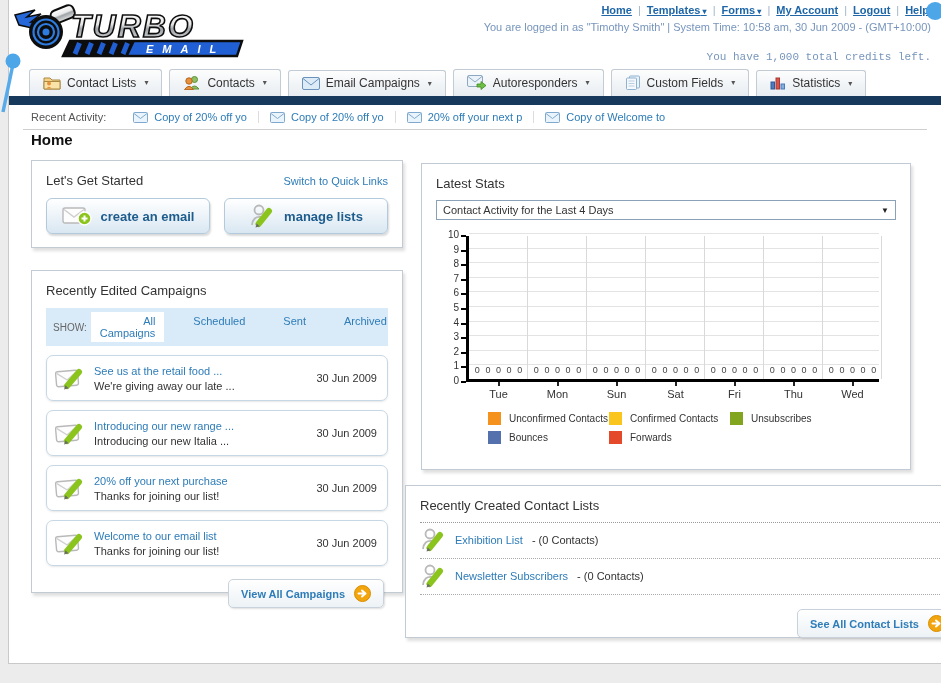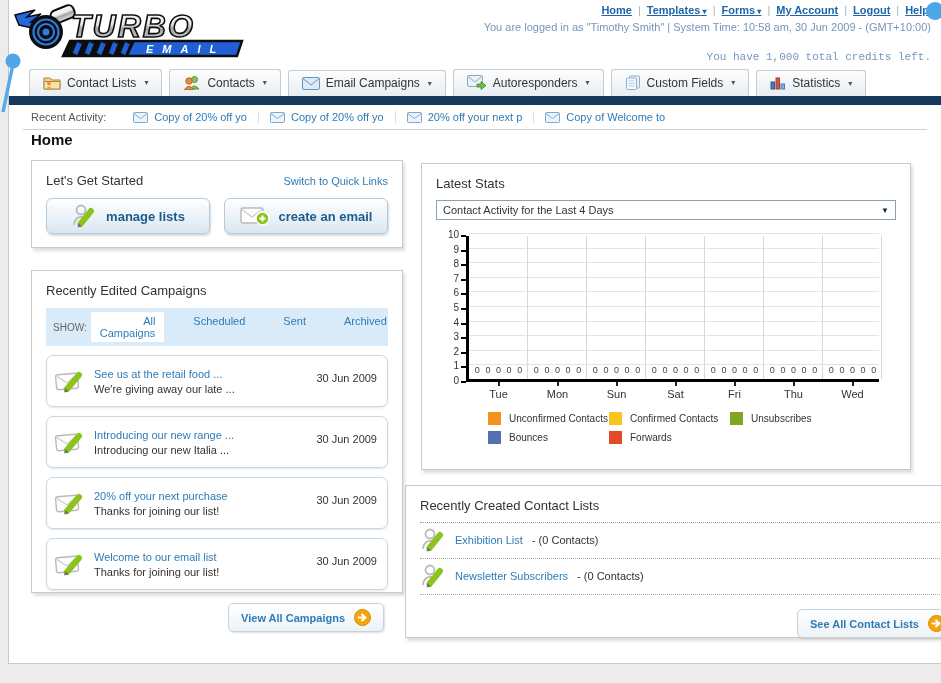--- a/index.html
+++ b/index.html
@@ -59,21 +59,21 @@
     box-shadow:1px 2px 2px rgba(0,0,0,0.15); font-size:13px; font-weight:bold; color:#1d5c8c; cursor:pointer;
     font-family:"Liberation Sans", sans-serif; }
   
   #campaigns-panel { left:22px; top:270px; width:372px; height:323px; }
   .show-bar { margin-top:10px; background:#d9eaf8; padding:4px 5px; display:flex; align-items:center; font-size:11px; }
   .show-label { color:#666; font-size:10px; margin:0 4px 0 2px; }
   .filter { color:#2e7cb8; padding:3px 9px; cursor:pointer; }
   .filter.active { background:#fff; }
   .campaign-card { margin-top:9px; border:1px solid #c6d7e5; border-radius:7px;
     box-shadow:0 1px 2px rgba(0,0,0,0.1); padding:5px 10px 5px 8px;
-    display:flex; gap:9px; align-items:center; position:relative; height:52px; cursor:pointer; }
+    display:flex; gap:9px; align-items:center; position:relative; height:46px; cursor:pointer; }
   .card-title { color:#2e7cb8; font-size:11px; }
   .card-sub { color:#333; font-size:11px; margin-top:3px; }
   .card-date { position:absolute; right:10px; top:16px; font-size:11px; color:#333; }
   .view-all-row { margin-top:13px; text-align:right; padding-right:4px; }
   .small-btn { display:inline-flex; align-items:center; gap:9px;
     background:linear-gradient(#ffffff,#edf2f6); border:1px solid #c9d2da; border-radius:5px;
     padding:5px 12px; font-size:11px; font-weight:bold; color:#2e7cb8;
     box-shadow:1px 1px 2px rgba(0,0,0,0.13); cursor:pointer; font-family:"Liberation Sans", sans-serif; }
   
   #stats-panel { left:412px; top:163px; width:490px; height:307px; }
@@ -268,39 +268,39 @@
   <div class="page-title">Home</div>
 
   <div class="panel" id="get-started-panel">
     <div class="gs-head">
       <span class="panel-title">Let's Get Started</span>
       <a class="link" href="#">Switch to Quick Links</a>
     </div>
     <div class="gs-buttons">
         <button class="big-btn">
           <span class="icon" style="display: inline-flex;">
+            <svg width="30" height="22">
+              <rect x="1" y="3" width="22" height="15" rx="2" fill="#fdfdfd" stroke="#b9b9b9" stroke-width="1.4"></rect>
+              <path d="M2 4.5 L12 12 L22 4.5" fill="none" stroke="#cfcfcf" stroke-width="1.4"></path>
+              <circle cx="22.5" cy="13.5" r="6.5" fill="#8cc41e" stroke="#fff" stroke-width="1.4"></circle>
+              <path d="M22.5 10.5 v6 M19.5 13.5 h6" stroke="#fff" stroke-width="2"></path>
+            </svg>
+          </span>
+          <span>create an email</span>
+        </button>
+        <button class="big-btn">
+          <span class="icon" style="display: inline-flex;">
             <svg width="26" height="26">
               <circle cx="10" cy="7" r="4.5" fill="none" stroke="#b9b9b9" stroke-width="1.8"></circle>
               <path d="M3 22 q1 -9 9 -8" fill="none" stroke="#b9b9b9" stroke-width="1.8"></path>
               <line x1="9.5" y1="21" x2="20" y2="8" stroke="#8cc41e" stroke-width="6" stroke-linecap="round"></line>
               <path d="M6.5 24.5 l4.2 -1.2 -3 -2.8 z" fill="#6b6b6b"></path>
             </svg>
           </span>
           <span>manage lists</span>
-        </button>
-        <button class="big-btn">
-          <span class="icon" style="display: inline-flex;">
-            <svg width="30" height="22">
-              <rect x="1" y="3" width="22" height="15" rx="2" fill="#fdfdfd" stroke="#b9b9b9" stroke-width="1.4"></rect>
-              <path d="M2 4.5 L12 12 L22 4.5" fill="none" stroke="#cfcfcf" stroke-width="1.4"></path>
-              <circle cx="22.5" cy="13.5" r="6.5" fill="#8cc41e" stroke="#fff" stroke-width="1.4"></circle>
-              <path d="M22.5 10.5 v6 M19.5 13.5 h6" stroke="#fff" stroke-width="2"></path>
-            </svg>
-          </span>
-          <span>create an email</span>
         </button>
       </div>
   </div>
 
   <div class="panel" id="campaigns-panel">
     <div class="panel-title">Recently Edited Campaigns</div>
     <div class="show-bar">
       <span class="show-label">SHOW:</span>
       <span id="campaign-filters" style="display:flex;gap:20px;text-align:right;">
           <span class="filter active">All Campaigns</span>

